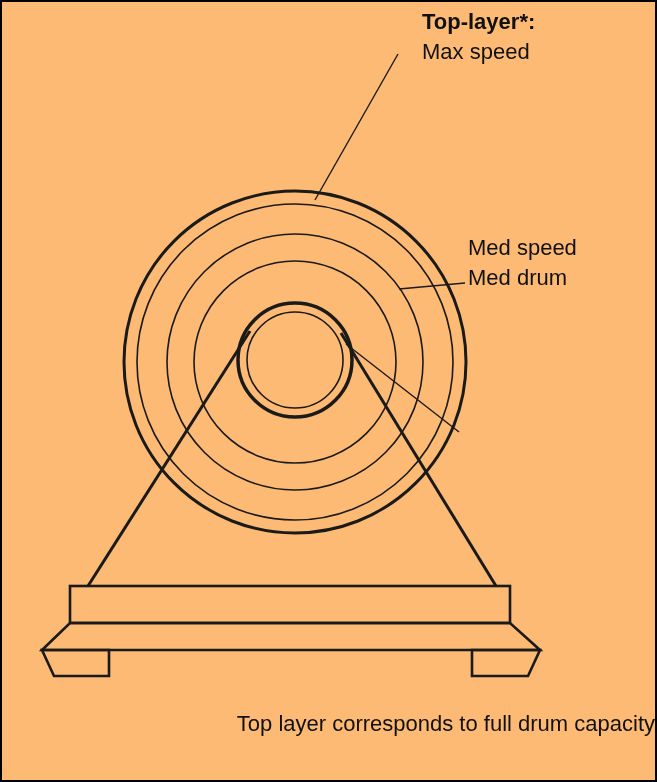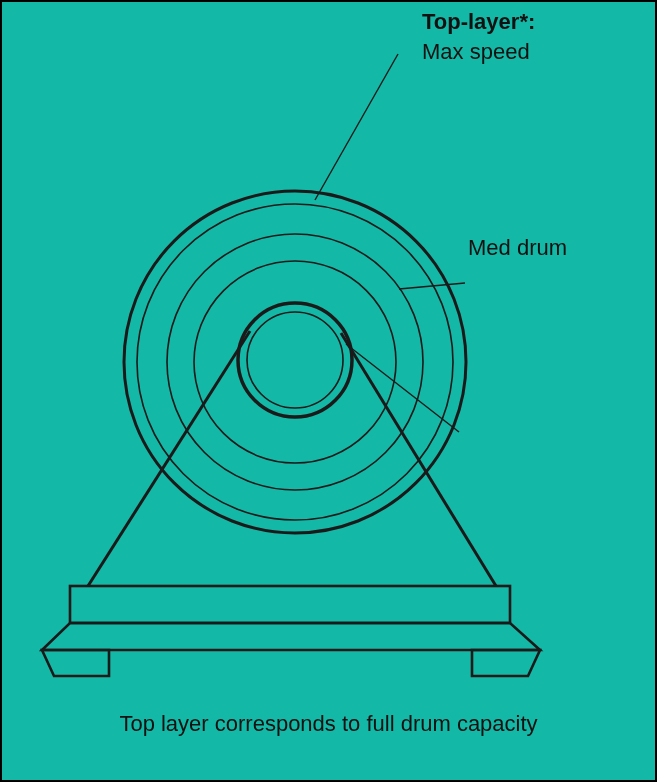--- a/index.html
+++ b/index.html
@@ -4,21 +4,21 @@
 <style>
   html, body {
     margin: 0;
     padding: 0;
     background: #ffffff;
   }
   #screen {
     position: relative;
     width: 657px;
     height: 782px;
-    background: #14b8a6;
+    background: #fdba74;
     border: 2px solid #000000;
     box-sizing: border-box;
     font-family: "Liberation Sans", sans-serif;
     overflow: hidden;
   }
   #diagram-svg {
     position: absolute;
     left: 0;
     top: 0;
   }
@@ -29,21 +29,21 @@
     line-height: 30px;
     white-space: nowrap;
   }
   .label-heading {
     font-weight: bold;
   }
   .footnote {
     position: absolute;
     left: 0;
     width: 653px;
-    text-align: center;
+    text-align: right;
     color: #111111;
     font-size: 22px;
     line-height: 31px;
   }
 </style>
 </head>
 <body>
 
 <div id="screen">
 
@@ -70,20 +70,21 @@
       <line x1="457" y1="430" x2="344" y2="342" stroke-width="1.4"></line>
     </g>
   </svg>
 
   <div class="label-block" style="left:420px; top:5px;">
     <div class="label-heading">Top-layer*:</div>
     <div>Max speed</div>
   </div>
 
   <div class="label-block" style="left:466px; top:231px;">
+    <div>Med speed</div>
     <div>Med drum</div>
   </div>
 
 
   <div class="footnote" style="top:706px;">
     <div>Top layer corresponds to full drum capacity</div>
   </div>
 
 </div>
 

